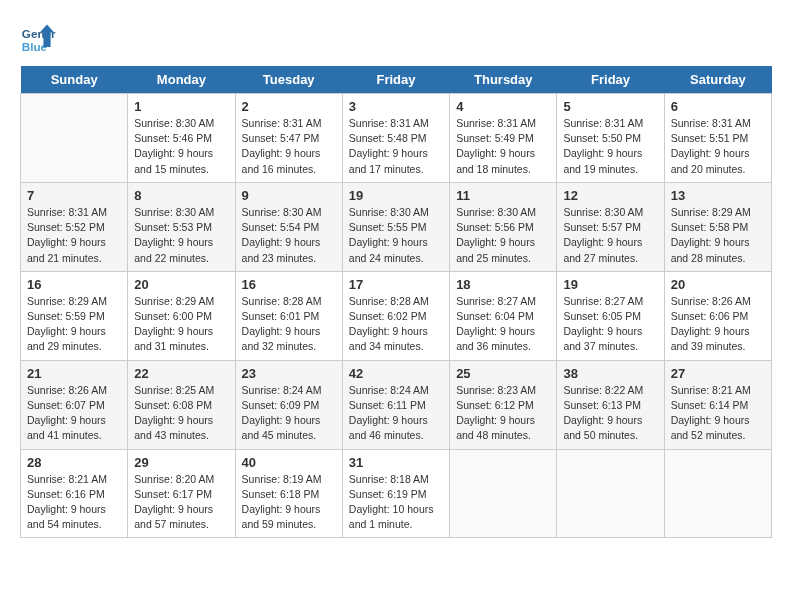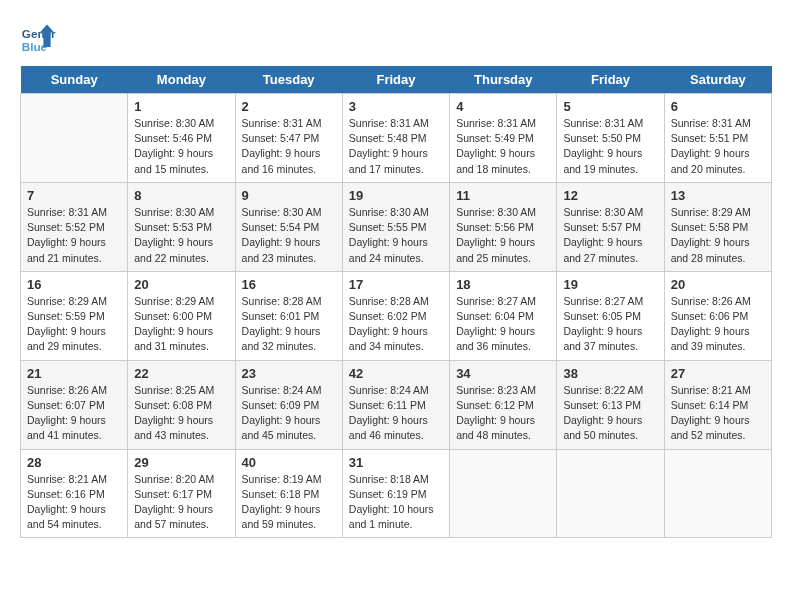--- a/index.html
+++ b/index.html
@@ -304,21 +304,21 @@
       </td>
         <td>
         <span class="day-num">42</span>
         <div class="day-info">
           Sunrise: 8:24 AM<br>
           Sunset: 6:11 PM<br>
           Daylight: 9 hours and 46 minutes.
         </div>
       </td>
         <td>
-        <span class="day-num">34</span>
+        <span class="day-num">25</span>
         <div class="day-info">
           Sunrise: 8:23 AM<br>
           Sunset: 6:12 PM<br>
           Daylight: 9 hours and 48 minutes.
         </div>
       </td>
         <td>
         <span class="day-num">38</span>
         <div class="day-info">
           Sunrise: 8:22 AM<br>

